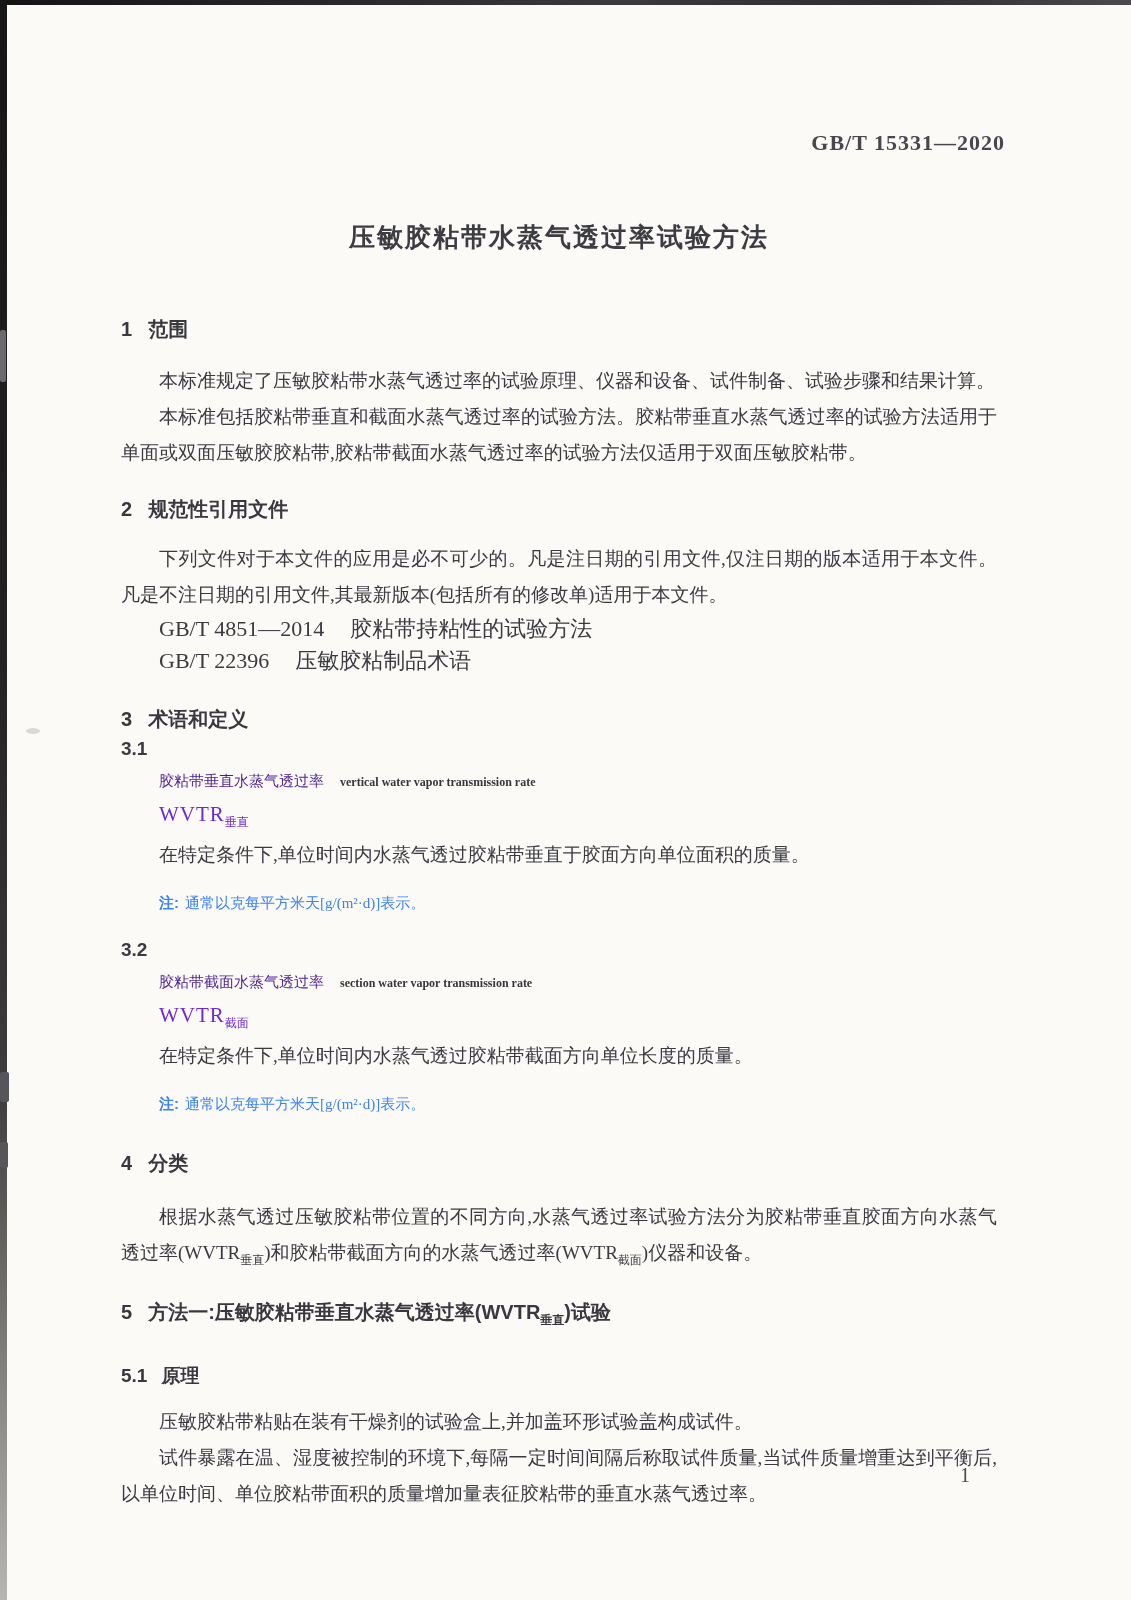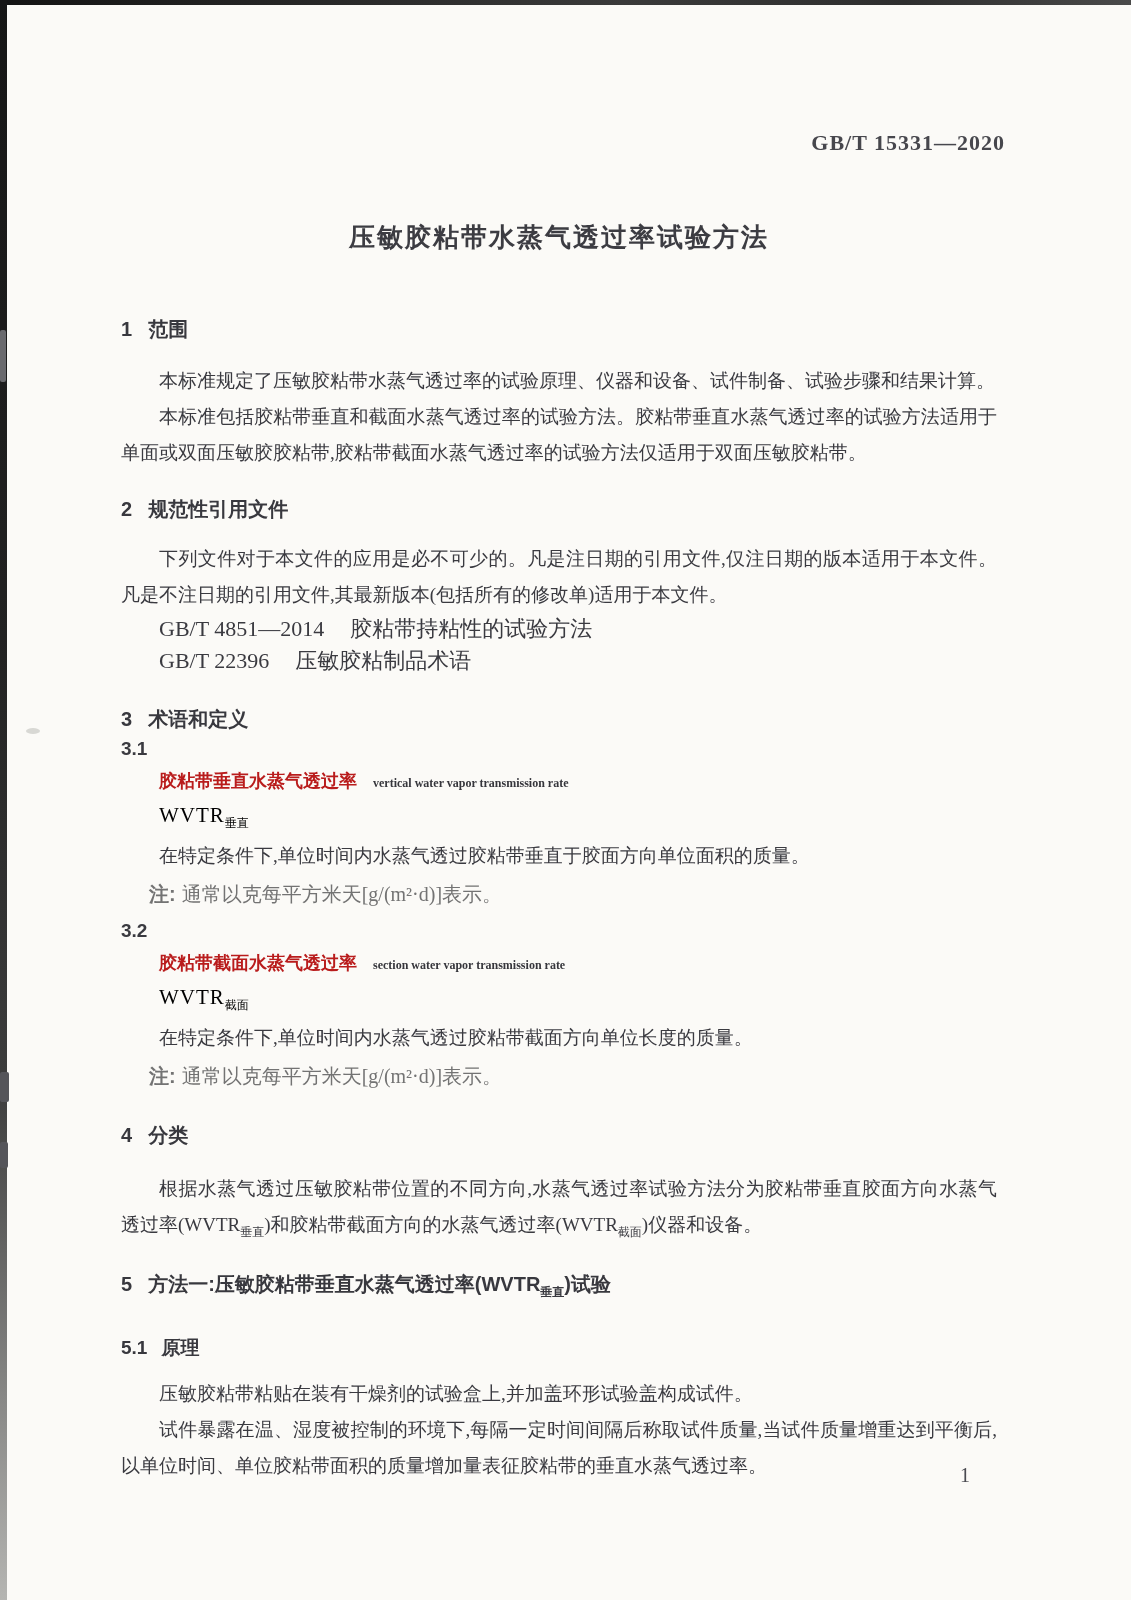--- a/index.html
+++ b/index.html
@@ -56,30 +56,30 @@
   .ref-line .ref-name{margin-left:26px;}
 
   .clause-num{
     margin:0;font-size:19px;line-height:32px;
     font-family:"Liberation Sans","DejaVu Sans",sans-serif;
     font-weight:600;color:#3a3a40;
   }
   .term-line{margin:0;line-height:32px;padding-left:38px;}
   .term-zh{
     font-family:"Liberation Sans","DejaVu Sans",sans-serif;
-    font-weight:bold;font-size:18px;color:#b91c1c;
+    font-weight:normal;font-size:15px;color:#4c1d95;
   }
   .term-en{
     font-family:"Liberation Serif","DejaVu Serif",serif;
     font-weight:bold;font-size:12px;margin-left:16px;color:#36363c;
   }
-  .symbol-line{margin:0;font-size:21px;line-height:32px;padding-left:38px;letter-spacing:1px;color:#000000;}
+  .symbol-line{margin:0;font-size:21px;line-height:32px;padding-left:38px;letter-spacing:1px;color:#6d28d9;}
   .sub{font-size:12px;vertical-align:-5px;letter-spacing:0;}
   .def-line{margin:0;font-size:19px;line-height:34px;padding-left:38px;text-align:justify;}
-  .note-line{margin:6px;font-size:20px;line-height:30px;padding-left:22px;color:#737373;}
+  .note-line{margin:16px;font-size:15px;line-height:30px;padding-left:22px;color:#3b82f6;}
   .note-label{font-family:"Liberation Sans","DejaVu Sans",sans-serif;font-weight:bold;margin-right:6px;}
 
   .mt-s1{margin-top:60px;}
   .mt-p1{margin-top:20px;}
   .mt-s2{margin-top:24px;}
   .mt-s2p{margin-top:18px;}
   .mt-s3{margin-top:28px;}
   .mt-s3p{margin-top:20px;}
   .mt-s4{margin-top:30px;}
   .mt-s4p{margin-top:22px;}

